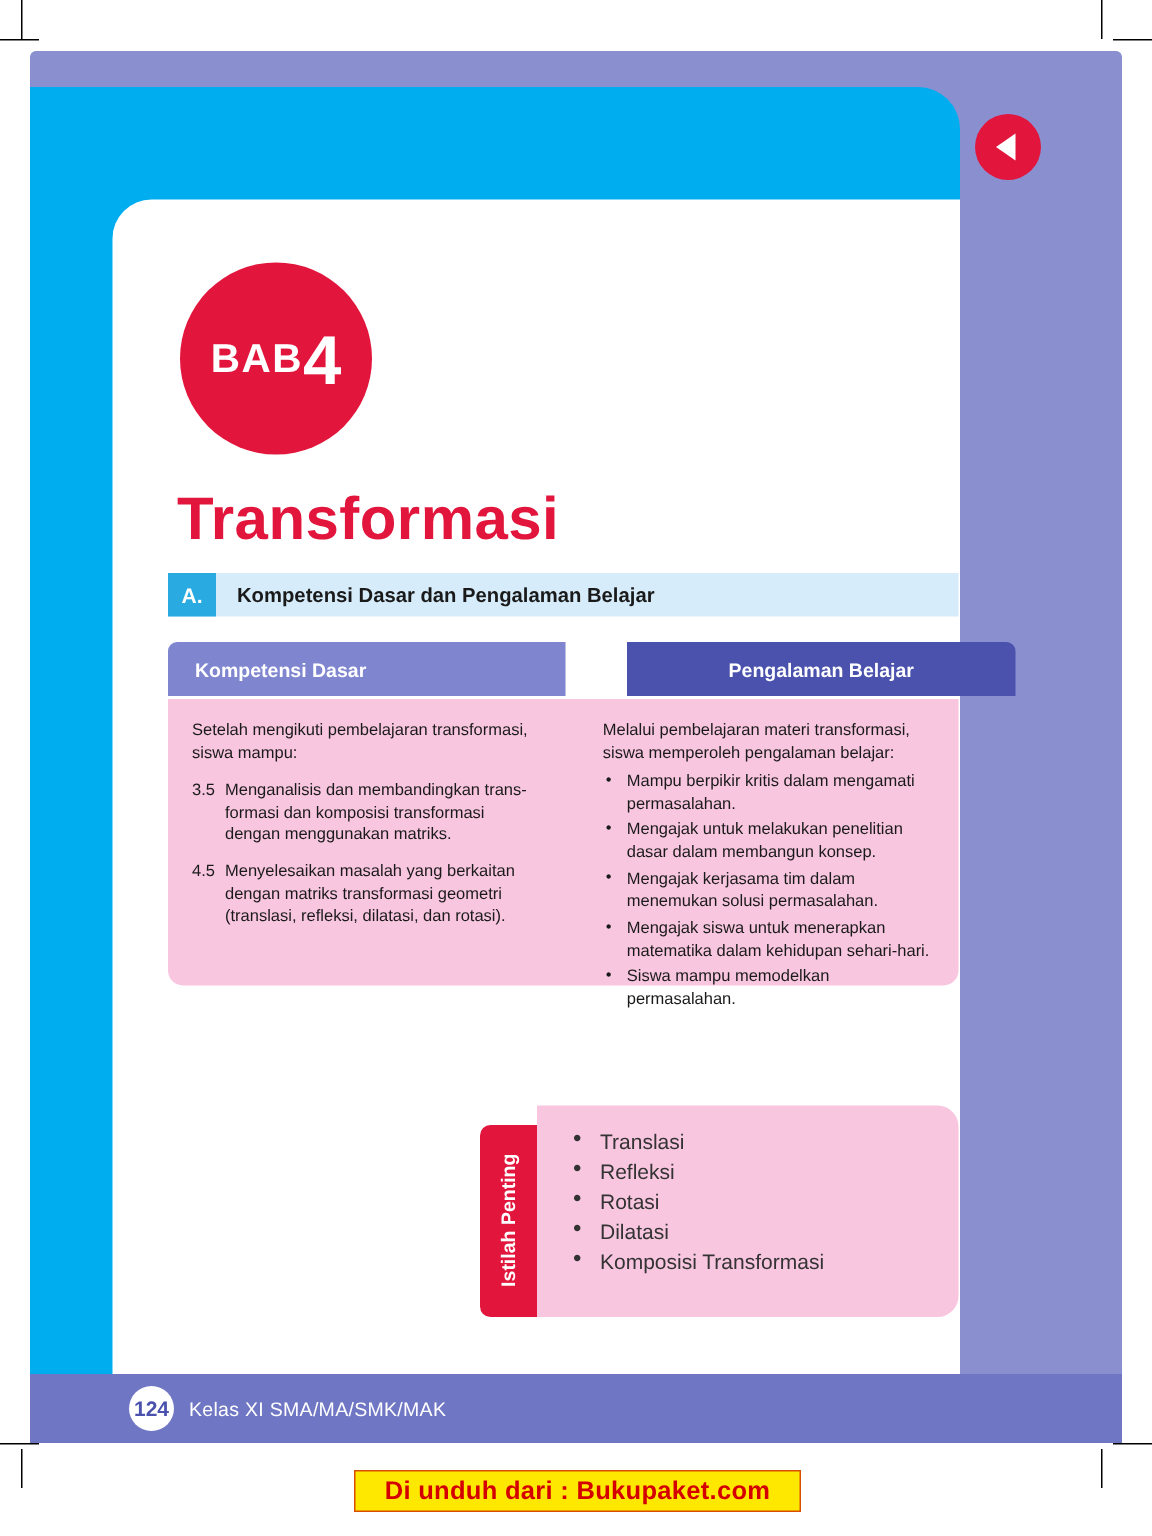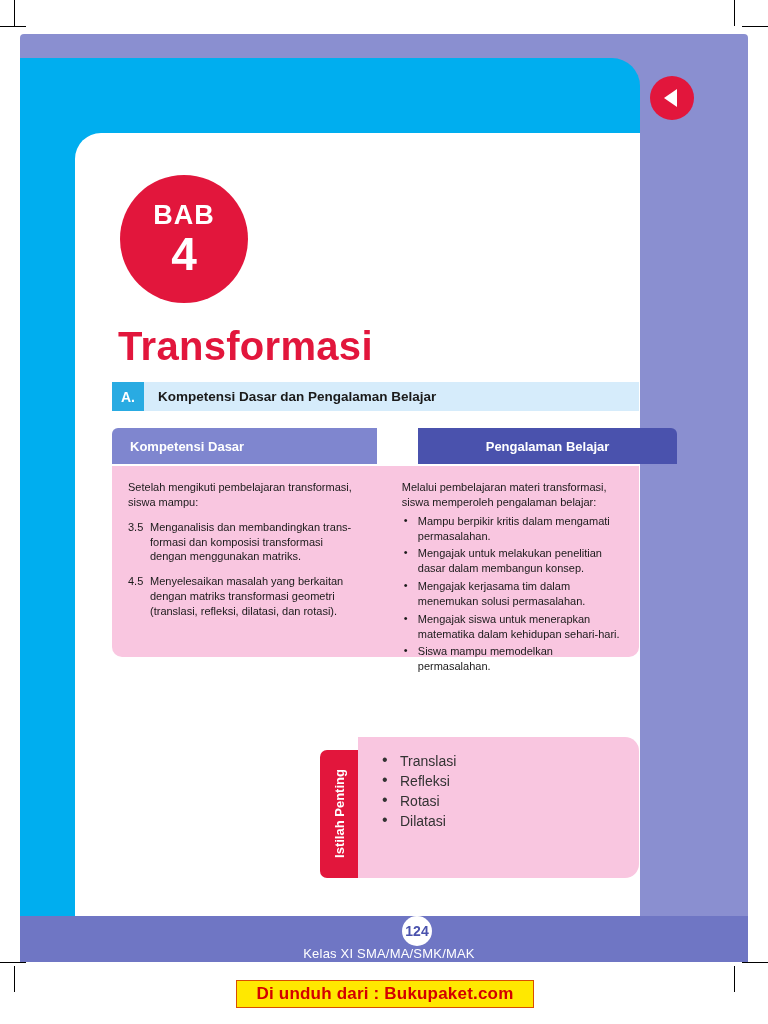--- a/index.html
+++ b/index.html
@@ -66,21 +66,20 @@
   
   .bottom-bar {
     position: absolute;
     left: 20px;
     top: 916px;
     width: 728px;
     height: 46px;
     background: #6f76c4;
     display: flex;
     align-items: center;
-    flex-direction: column;
   }
   .page-num-circle {
     width: 30px;
     height: 30px;
     border-radius: 50%;
     background: #ffffff;
     color: #4a52ad;
     font-size: 14px;
     font-weight: bold;
     display: flex;
@@ -121,21 +120,20 @@
   .bab-circle {
     position: absolute;
     left: 120px;
     top: 175px;
     width: 128px;
     height: 128px;
     border-radius: 50%;
     background: #e2163c;
     color: #ffffff;
     display: flex;
-    flex-direction: column;
     align-items: center;
     justify-content: center;
     line-height: 1;
   }
   .bab-circle .bab-word {
     font-size: 27px;
     font-weight: bold;
     letter-spacing: 1px;
   }
   .bab-circle .bab-number {
@@ -425,20 +423,21 @@
 
   <div class="istilah-tab">
     <span>Istilah Penting</span>
   </div>
   <div class="istilah-box">
     <ul>
       <li>Translasi</li>
       <li>Refleksi</li>
       <li>Rotasi</li>
       <li>Dilatasi</li>
+      <li>Komposisi Transformasi</li>
     </ul>
   </div>
 
   <div class="bottom-bar">
     <div class="page-num-circle">124</div>
     <div class="bottom-label">Kelas XI SMA/MA/SMK/MAK</div>
   </div>
 
   <div class="footer-banner">
     <span>Di unduh dari : Bukupaket.com</span>

